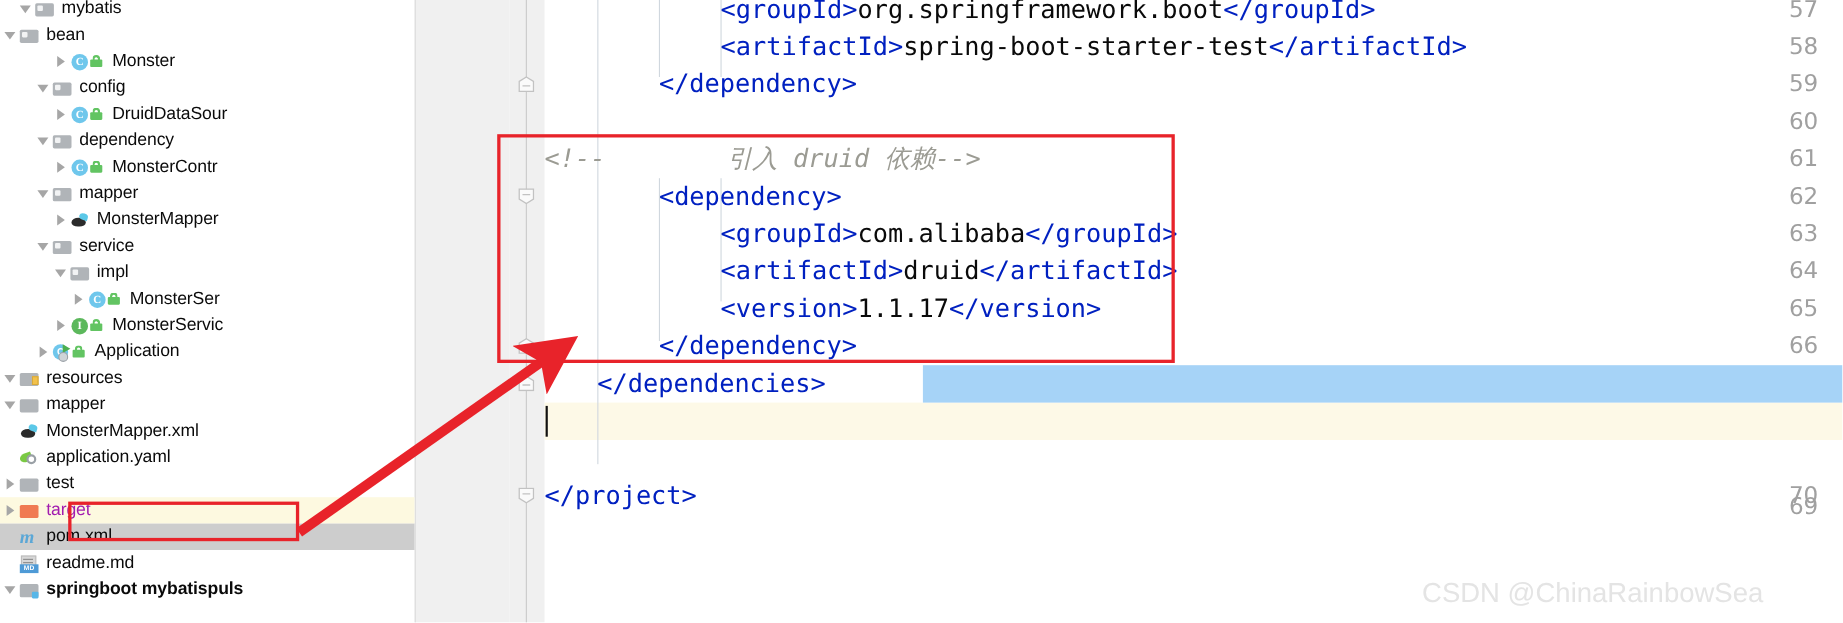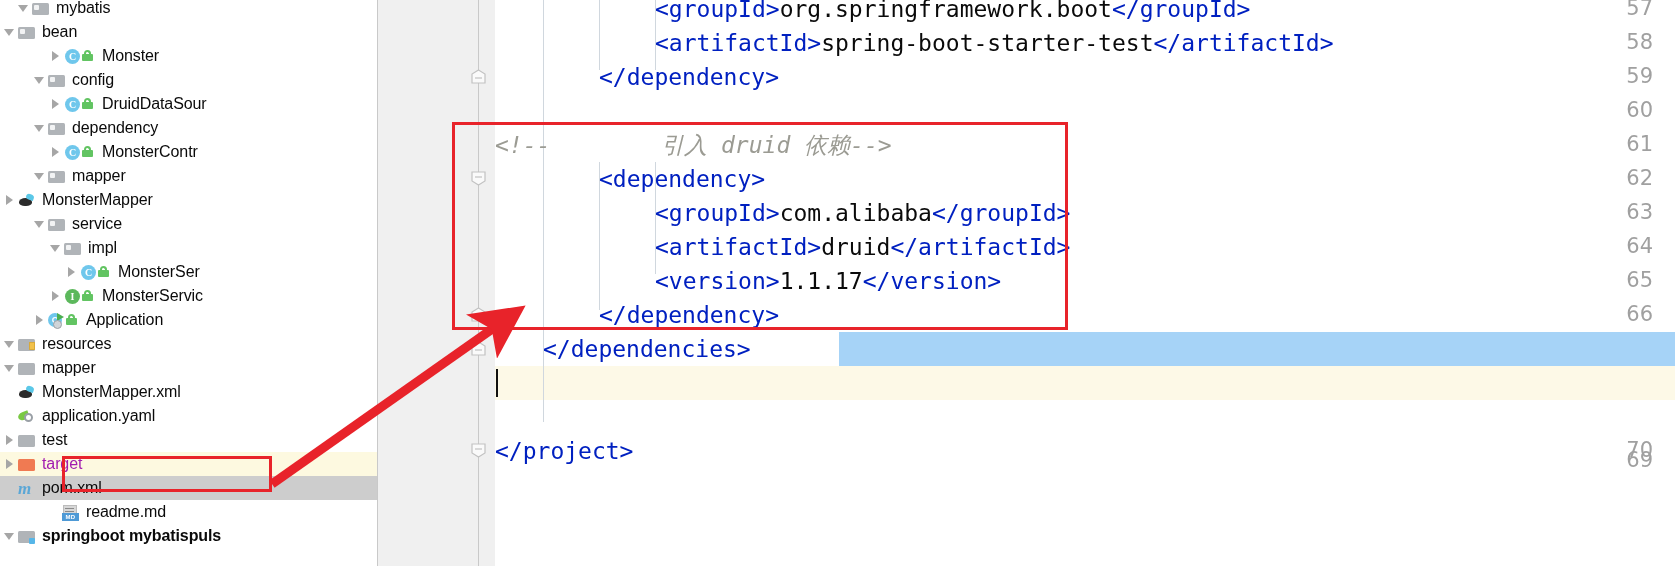--- a/index.html
+++ b/index.html
@@ -285,21 +285,21 @@
         </div>
         <div class="tree-row" style="position: absolute; left: 0px; right: 0px; top: 164px; padding-left: 30px;">
           <span class="tw">
             <span class="tri-down"></span>
           </span>
           <span class="ic">
             <span class="folder"></span>
           </span>
           <span class="label">mapper</span>
         </div>
-        <div class="tree-row" style="position: absolute; left: 0px; right: 0px; top: 188px; ">
+        <div class="tree-row" style="position: absolute; left: 0px; right: 0px; top: 188px; padding-left: 46px;">
           <span class="tw">
             <span class="tri-right"></span>
           </span>
           <span class="ic">
             <span class="xmlic">
               <span class="b1"></span>
               <span class="b2"></span>
             </span>
           </span>
           <span class="label">MonsterMapper</span>
@@ -433,21 +433,21 @@
         </div>
         <div class="tree-row hl-gray" style="position: absolute; left: 0px; right: 0px; top: 476px;">
           <span class="tw">
             <span class="tri-none"></span>
           </span>
           <span class="ic">
             <span class="mic">m</span>
           </span>
           <span class="label">pom.xml</span>
         </div>
-        <div class="tree-row" style="position: absolute; left: 0px; right: 0px; top: 500px; padding-left: 44px;">
+        <div class="tree-row" style="position: absolute; left: 0px; right: 0px; top: 500px;">
           <span class="tw">
             <span class="tri-none"></span>
           </span>
           <span class="ic">
             <span class="mdic">
               <span class="sheet"></span>
               <span class="ln" style="top:3px"></span>
               <span class="ln" style="top:6px"></span>
               <span class="badge">MD</span>
             </span>
@@ -559,13 +559,14 @@
 
   <svg id="arrow-layer" viewBox="0 0 1675 566" xmlns="http://www.w3.org/2000/svg">
     <defs>
       <marker id="ah" markerWidth="6" markerHeight="6" refX="3.2" refY="3" orient="auto">
         <path d="M0,0 L6,3 L0,6 L1.4,3 z" fill="#e8232a"></path>
       </marker>
     </defs>
     <line id="arrow-line" stroke="#e8232a" stroke-width="9" marker-end="url(#ah)" x1="272" y1="484" x2="505" y2="320"></line>
   </svg>
 
+  <div id="watermark">CSDN @ChinaRainbowSea</div>
 </div>
 
 </body></html>

